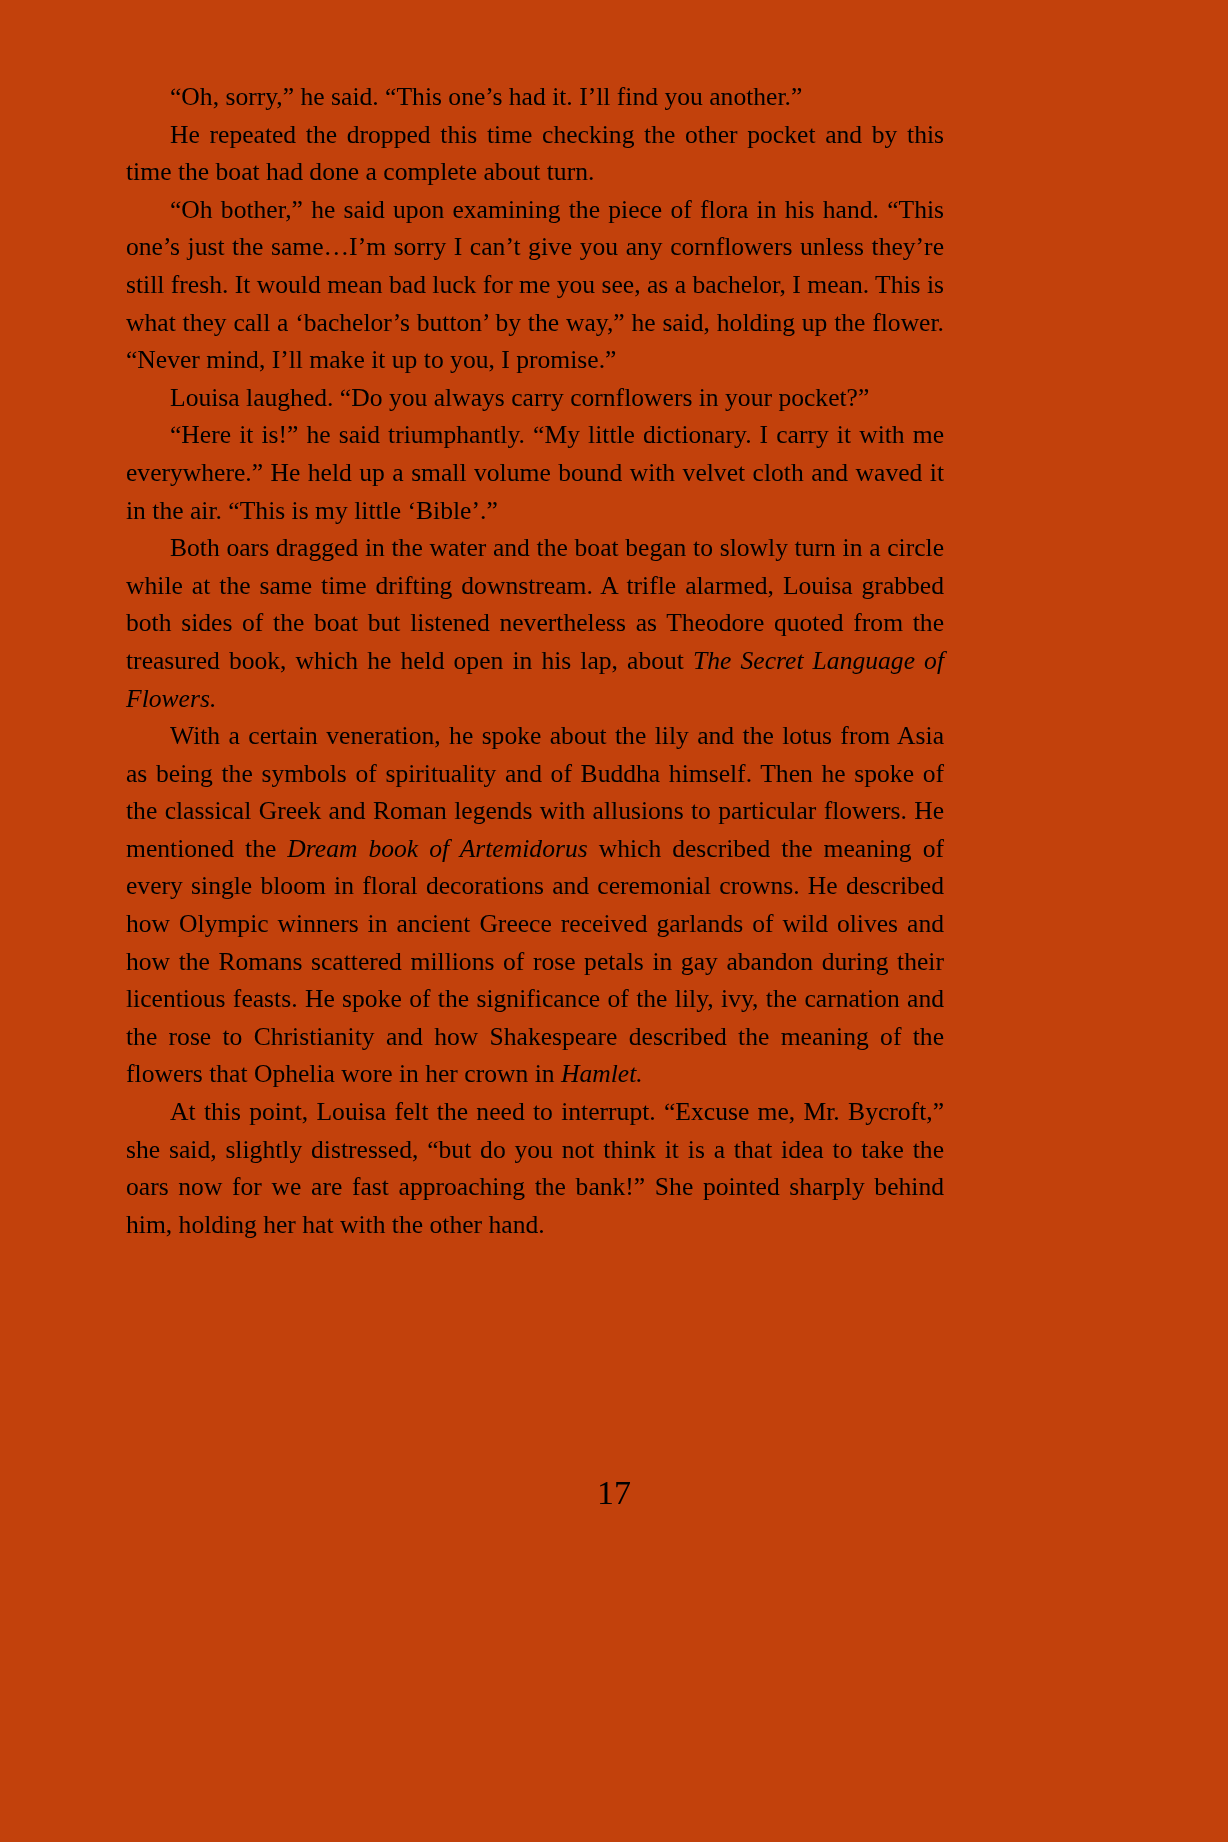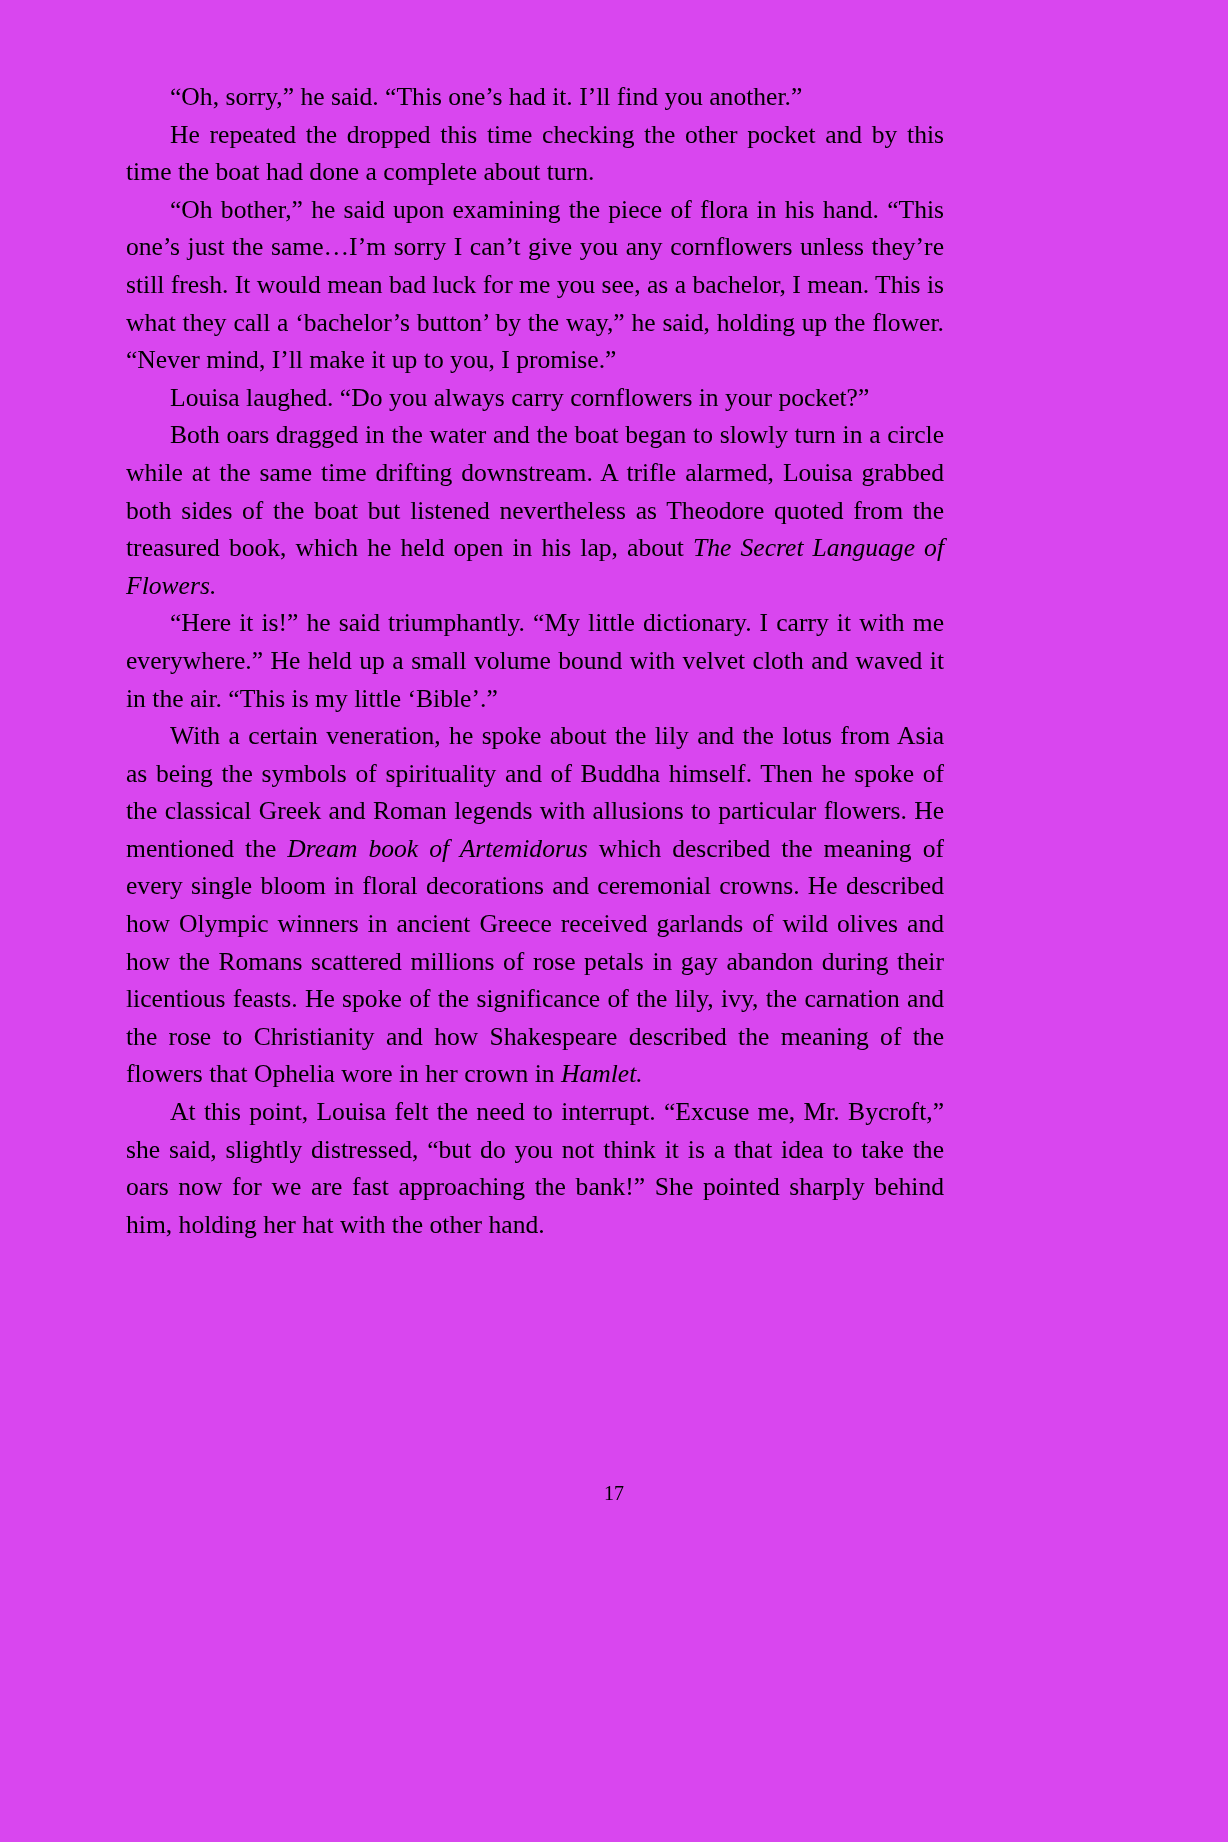--- a/index.html
+++ b/index.html
@@ -14,21 +14,21 @@
     color: #000000;
     position: relative;
     overflow: hidden;
   }
   #page {
     position: absolute;
     left: 0;
     top: 0;
     width: 1228px;
     height: 1842px;
-    background: #d946ef;
+    background: #c2410c;
   }
   #text-column {
     position: absolute;
     left: 126px;
     top: 78px;
     width: 818px;
   }
   p.para {
     margin: 0;
     padding: 0;
@@ -46,36 +46,36 @@
   }
   .ital {
     font-style: italic;
   }
   #page-number {
     position: absolute;
     left: 0;
     top: 1478px;
     width: 1228px;
     text-align: center;
-    font-size: 20px;
+    font-size: 34px;
     line-height: 30px;
     font-family: "Liberation Serif", "DejaVu Serif", serif;
   }
 </style>
 </head>
 <body>
 
 <div id="page">
 
   <div id="text-column">
       <p class="para"><span>“Oh, sorry,” he said. “This one’s had it. I’ll find you another.”</span></p>
       <p class="para"><span>He repeated the dropped this time checking the other pocket and by this time the boat had done a complete about turn.</span></p>
       <p class="para"><span>“Oh bother,” he said upon examining the piece of flora in his hand. “This one’s just the same…I’m sorry I can’t give you any cornflowers unless they’re still fresh. It would mean bad luck for me you see, as a bachelor, I mean. This is what they call a ‘bachelor’s button’ by the way,” he said, holding up the flower. “Never mind, I’ll make it up to you, I promise.”</span></p>
       <p class="para"><span>Louisa laughed. “Do you always carry cornflowers in your pocket?”</span></p>
+      <p class="para"><span>“Here it is!” he said triumphantly. “My little dictionary. I carry it with me everywhere.” He held up a small volume bound with velvet cloth and waved it in the air. “This is my little ‘Bible’.”</span></p>
       <p class="para"><span>Both oars dragged in the water and the boat began to slowly turn in a circle while at the same time drifting downstream. A trifle alarmed, Louisa grabbed both sides of the boat but listened nevertheless as Theodore quoted from the treasured book, which he held open in his lap, about </span><span class="ital">The Secret Language of Flowers.</span></p>
-      <p class="para"><span>“Here it is!” he said triumphantly. “My little dictionary. I carry it with me everywhere.” He held up a small volume bound with velvet cloth and waved it in the air. “This is my little ‘Bible’.”</span></p>
       <p class="para"><span>With a certain veneration, he spoke about the lily and the lotus from Asia as being the symbols of spirituality and of Buddha himself. Then he spoke of the classical Greek and Roman legends with allusions to particular flowers. He mentioned the </span><span class="ital">Dream book of Artemidorus</span><span> which described the meaning of every single bloom in floral decorations and ceremonial crowns. He described how Olympic winners in ancient Greece received garlands of wild olives and how the Romans scattered millions of rose petals in gay abandon during their licentious feasts. He spoke of the significance of the lily, ivy, the carnation and the rose to Christianity and how Shakespeare described the meaning of the flowers that Ophelia wore in her crown in </span><span class="ital">Hamlet.</span></p>
       <p class="para"><span>At this point, Louisa felt the need to interrupt. “Excuse me, Mr. Bycroft,” she said, slightly distressed, “but do you not think it is a that idea to take the oars now for we are fast approaching the bank!” She pointed sharply behind him, holding her hat with the other hand.</span></p>
     </div>
 
   <div id="page-number">17</div>
 
 </div>
 
 </body></html>

